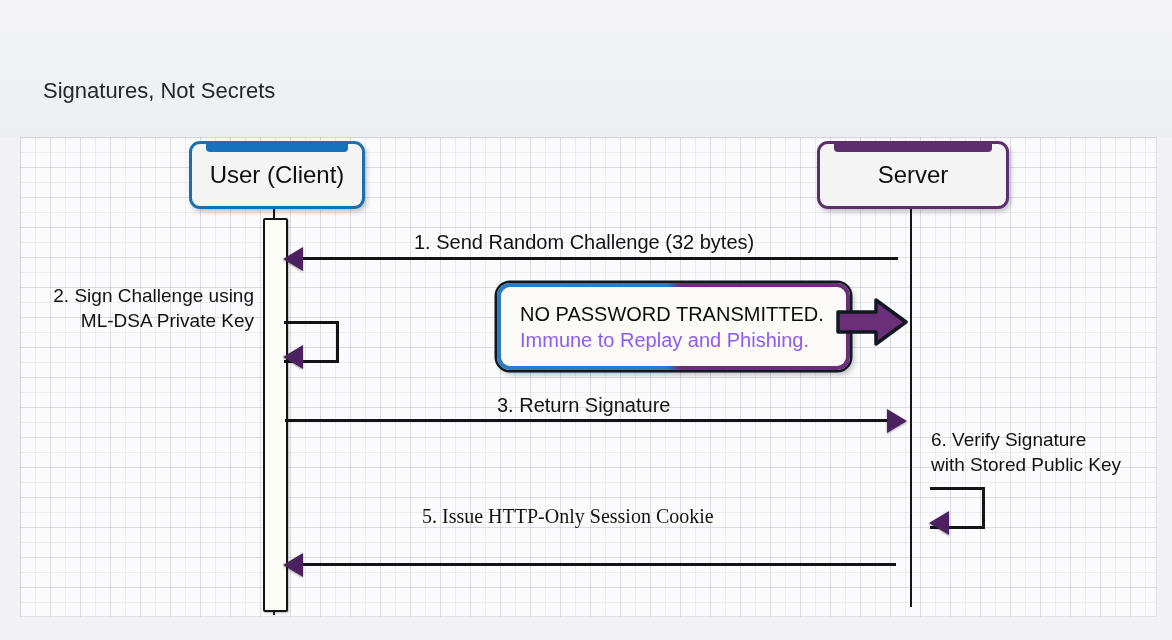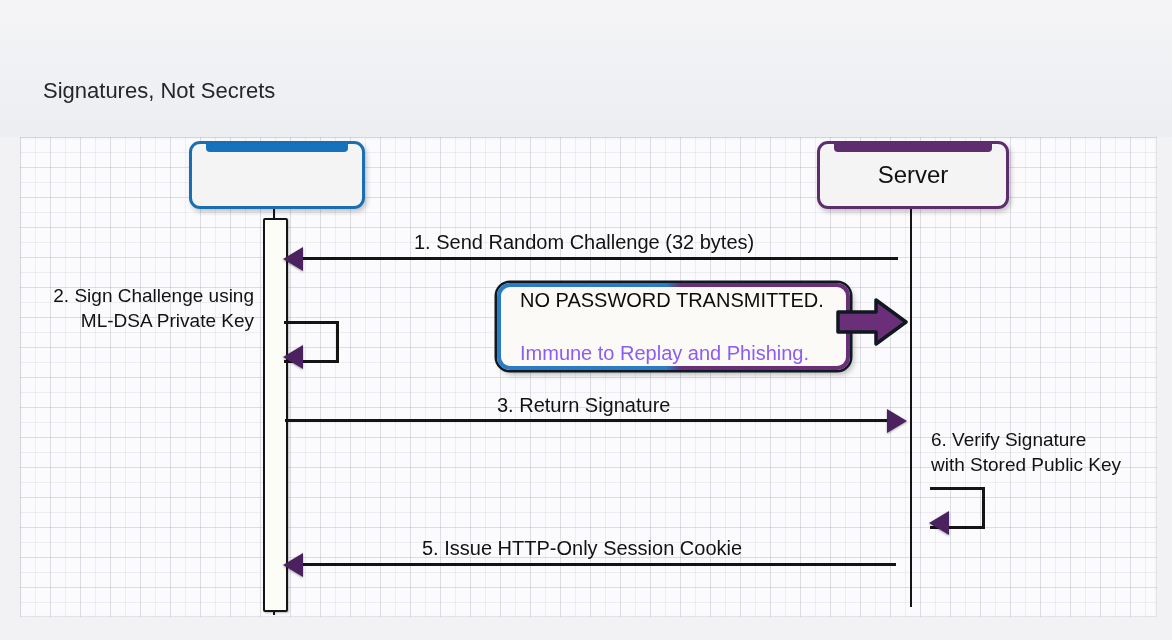--- a/index.html
+++ b/index.html
@@ -69,21 +69,21 @@
 
   
   .loop{position:absolute;border:3px solid #141414;border-left:none;}
 
   
   #callout{position:absolute;left:497px;top:283px;width:345px;height:79px;
     border-radius:13px;padding:4px;
     background:linear-gradient(90deg,#2b7cc4 0%,#2b7cc4 48%,#6b2f7a 52%,#6b2f7a 100%);
     box-shadow:0 0 0 2.5px #101820, 3px 4px 6px rgba(0,0,0,.3);}
   #callout .inner{width:100%;height:100%;background:#fbfaf6;border-radius:9px;
-    box-sizing:border-box;display:flex;flex-direction:column;justify-content:space-between;
+    box-sizing:border-box;display:flex;flex-direction:column;justify-content:center;
     padding-left:19px;}
   #callout .l1{font-size:20px;line-height:26px;color:#0d0d0d;white-space:nowrap;}
   #callout .l2{font-size:20px;line-height:26px;color:#8b5cf6;white-space:nowrap;}
 
   
   #fat-arrow{position:absolute;left:836px;top:296px;width:72px;height:52px;}
 </style>
 </head>
 <body>
 
@@ -94,20 +94,21 @@
 <div id="canvas"></div>
 <div id="canvas-shadow"></div>
 
 <div class="lifeline" style="left:273px;top:203px;height:412px;"></div>
 <div class="lifeline" style="left:910px;top:203px;height:404px;"></div>
 
 <div class="activation" style="left:263px;top:218px;width:21px;height:390px;"></div>
 
 <div class="pbox" id="box-user">
   <div class="accent"></div>
+  <span class="plabel">User (Client)</span>
 </div>
 
 <div class="pbox" id="box-server">
   <div class="accent"></div>
   <span class="plabel">Server</span>
 </div>
 
 <div class="msglabel" style="left:414px;top:231px;">1. Send Random Challenge (32 bytes)</div>
 <div class="msgline" style="left:302px;top:257px;width:596px;"></div>
 <div class="arrowhead arrow-left" style="left:283px;top:247px;"></div>
@@ -133,15 +134,15 @@
 <div class="msgline" style="left:285px;top:419px;width:602px;"></div>
 <div class="arrowhead arrow-right" style="left:887px;top:409px;"></div>
 
 <div class="note" id="note4">
   <div>6. Verify Signature</div>
   <div>with Stored Public Key</div>
 </div>
 <div class="loop" style="left:930px;top:487px;width:52px;height:36px;"></div>
 <div class="arrowhead arrow-left" style="left:929px;top:511px;"></div>
 
-<div class="msglabel" style="left:422px;top:537px;">5. Issue HTTP-Only Session Cookie</div>
+<div class="msglabel" style="left:422px;top:505px;font-family:Liberation Serif, serif;">5. Issue HTTP-Only Session Cookie</div>
 <div class="msgline" style="left:302px;top:563px;width:594px;"></div>
 <div class="arrowhead arrow-left" style="left:283px;top:553px;"></div>
 
 </body></html>

